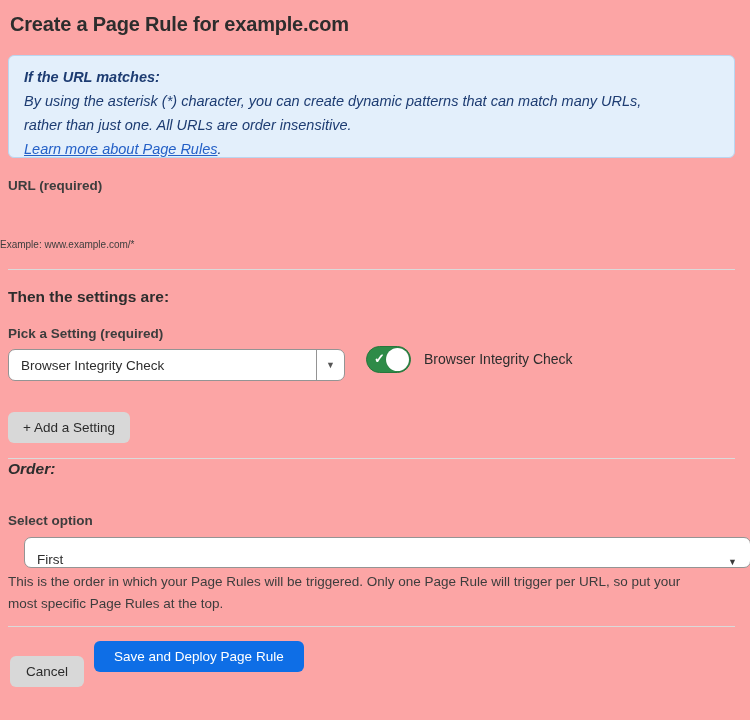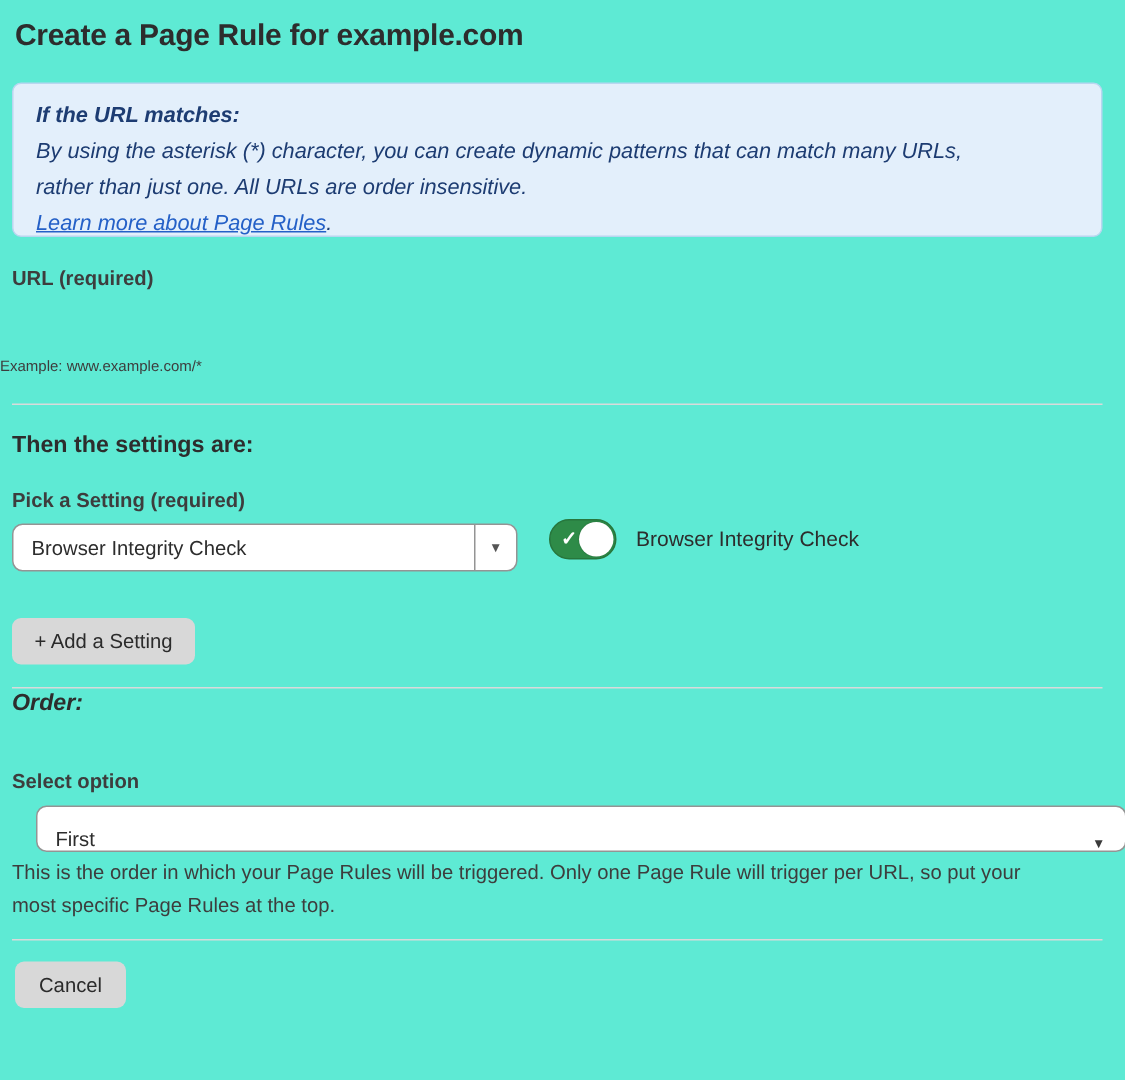--- a/index.html
+++ b/index.html
@@ -12,21 +12,21 @@
     --toggle-green-border:#27763c;
     --text-dark:#2d2d2d;
     --text-label:#3d3d3d;
     --border-gray:#949494;
     --divider:#dadada;
     --btn-gray:#d8d8d8;
   }
   *{box-sizing:border-box;margin:0;padding:0;}
   html,body{background:#fff;}
   body{font-family:"Liberation Sans", sans-serif;}
-  .canvas{position:relative;width:750px;height:720px;background:#5eead4;overflow:hidden;padding-left:20px;}
+  .canvas{position:relative;width:750px;height:720px;background:#fca5a5;overflow:hidden;padding-left:20px;}
 
   .page-title{position:absolute;left:10px;top:13px;font-size:20px;font-weight:700;color:var(--text-dark);letter-spacing:-0.2px;}
 
   .info-box{position:absolute;left:8px;top:55px;width:727px;height:103px;background:var(--info-bg);border:1px solid var(--info-border);border-radius:6px;padding:9px 15px;color:var(--info-text);font-size:14.5px;line-height:24px;font-style:italic;}
   .info-box .heading{font-weight:700;}
   .info-box a{color:var(--link-blue);text-decoration:underline;cursor:pointer;}
 
   .field-label{position:absolute;left:8px;font-size:13.5px;color:var(--text-label);font-weight:bold;}
   .text-input{position:absolute;left:8px;top:202px;width:727px;height:31px;border:1px solid var(--border-gray);border-radius:7px;padding:0 12px;font-size:13.5px;color:var(--text-dark);font-family:"Liberation Sans", sans-serif;background:#fff;outline:none;}
   .hint{position:absolute;left:0;font-size:10px;color:var(--text-label);}
@@ -51,21 +51,21 @@
   .add-setting{position:absolute;left:8px;top:412px;height:31px;padding:0 15px;}
 
   .order-select{position:absolute;left:24px;top:537px;width:727px;height:31px;border:1px solid var(--border-gray);border-radius:7px;background:#fff;display:flex;align-items:flex-end;cursor:pointer;}
   .order-select .value{flex:1;padding:0 12px;font-size:13.5px;color:var(--text-dark);}
   .order-select .caret{margin-right:13px;color:#3a3a3a;}
 
   .help-text{position:absolute;left:8px;top:571px;font-size:13.5px;line-height:22px;color:var(--text-label);}
 
   .footer-btns{position:absolute;left:10px;top:641px;display:flex;gap:10px;}
   .footer-btns .btn{height:31px;}
-  .btn-cancel{padding:0 16px;}
+  .btn-cancel{padding:0 16px;margin-top:15px;}
   .btn-draft{padding:0 16px;}
   .btn-deploy{padding:0 20px;}
 </style>
 </head>
 <body>
 
 <div class="canvas">
 
   <h1 class="page-title">Create a Page Rule for example.com</h1>
 
@@ -117,15 +117,16 @@
 
   <div class="help-text">
     <span style="display:block;">This is the order in which your Page Rules will be triggered. Only one Page Rule will trigger per URL, so put your</span>
     <span style="display:block;">most specific Page Rules at the top.</span>
   </div>
 
   <div class="divider" style="top:626px;"></div>
 
   <div class="footer-btns">
     <button class="btn btn-gray btn-cancel">Cancel</button>
+    <button class="btn btn-blue btn-deploy">Save and Deploy Page Rule</button>
   </div>
 
 </div>
 
 </body></html>

